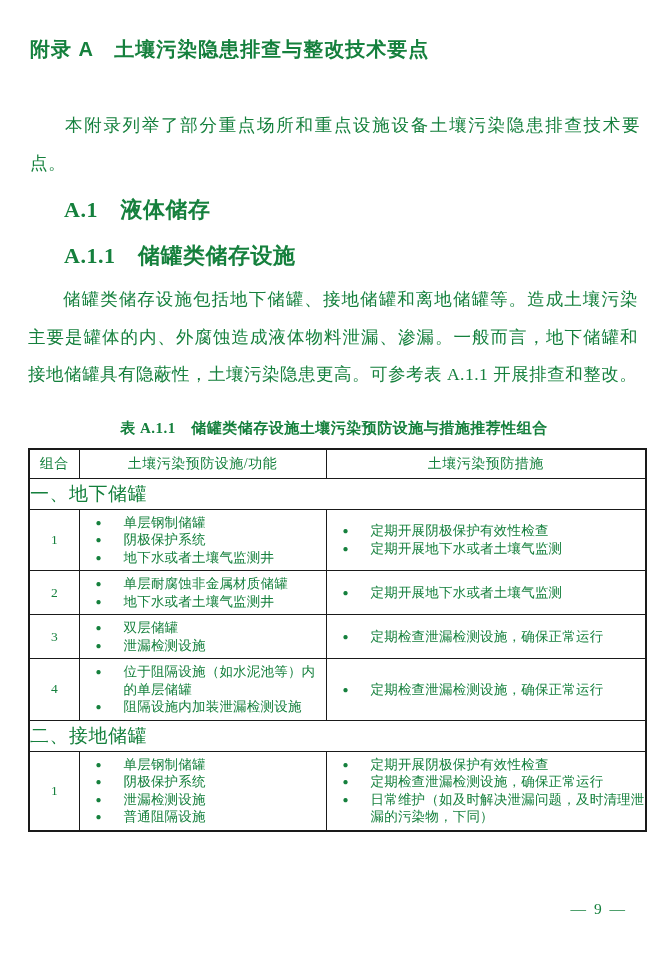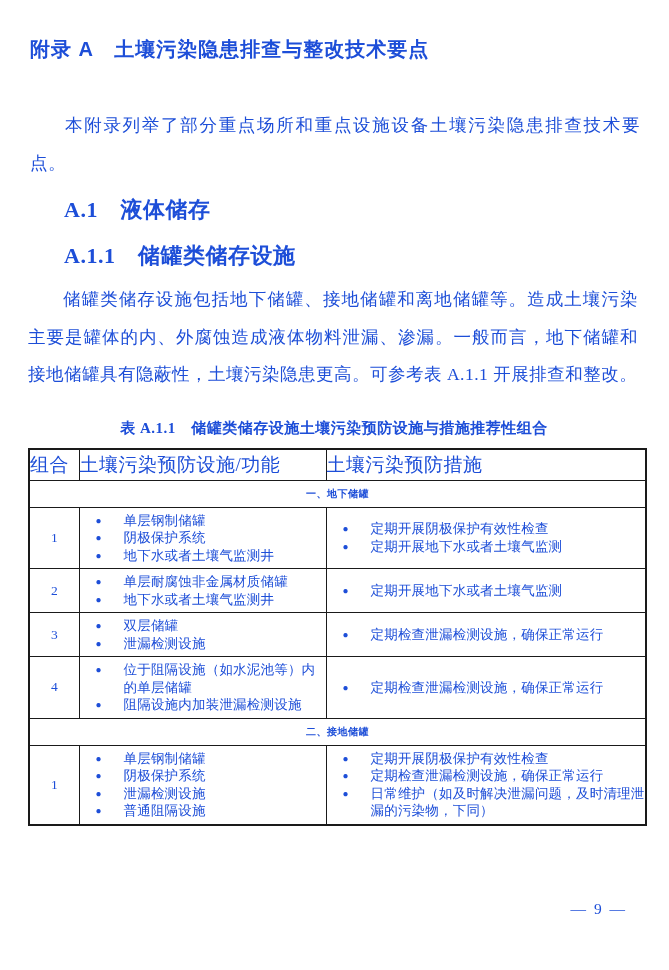--- a/index.html
+++ b/index.html
@@ -2,21 +2,21 @@
 <html><head>
 <meta charset="utf-8">
 <style>
   html, body { margin: 0; padding: 0; background: #e8e8e8; }
   .page {
     position: relative;
     width: 669px;
     height: 970px;
     background: #ffffff;
     font-family: "Liberation Serif", serif;
-    color: #1d4ed8;
+    color: #15803d;
     box-sizing: border-box;
     overflow: hidden;
   }
   .doc-title {
     font-family: "Liberation Sans", sans-serif;
     font-weight: bold;
     font-size: 20px;
     margin: 0;
     padding: 36px 0 0 30px;
     letter-spacing: 1px;
@@ -60,31 +60,32 @@
   }
   table.main-table td {
     border: 1px solid #1a1a1a;
     vertical-align: middle;
     padding: 2px 0;
   }
   .col-combo   { width: 50px; }
   .col-fac     { width: 247px; }
   .col-meas    { width: 320px; }
   td.hdr-cell {
+    text-align: center;
     height: 24px;
-    font-size: 19px;
+    font-size: 14px;
     letter-spacing: 0.5px;
     margin-top: 19px;
   }
   td.section-cell {
-    font-weight: bold;
-    text-align: center;
+    font-weight: normal;
+    text-align: left;
     padding-left: 10px;
     height: 22px;
-    font-size: 10px;
+    font-size: 19px;
     letter-spacing: 0.5px;
   }
   td.combo-cell { text-align: center; }
   ul.bullet-list {
     list-style: none;
     margin: 2px 0;
     padding: 0;
   }
   ul.bullet-list li {
     position: relative;

